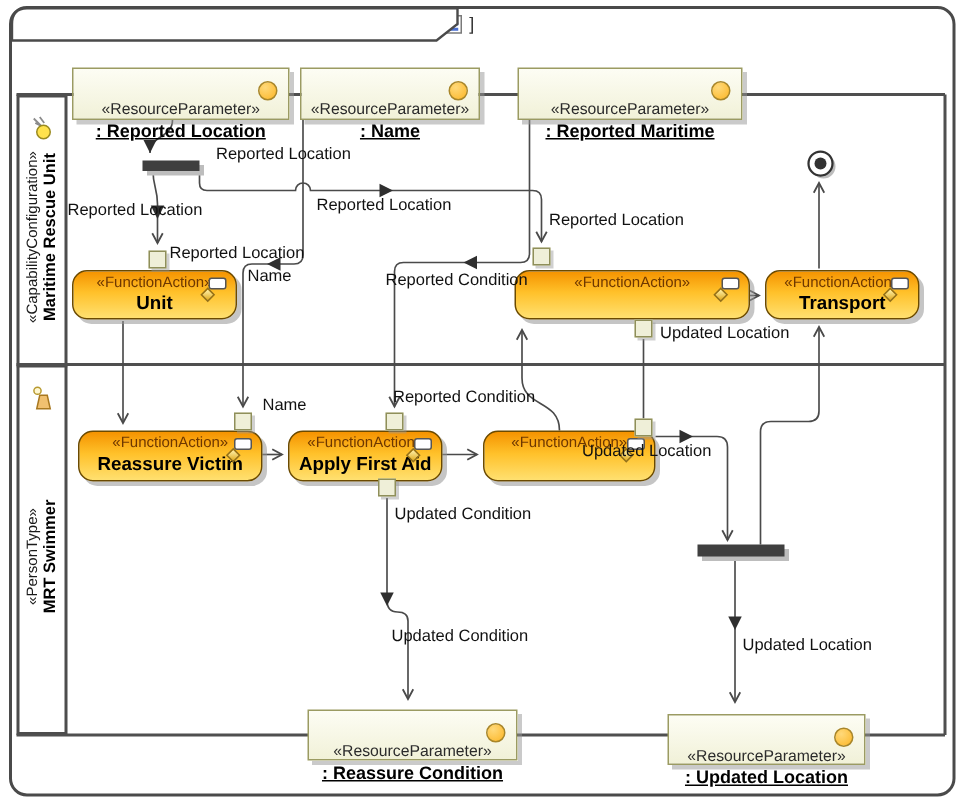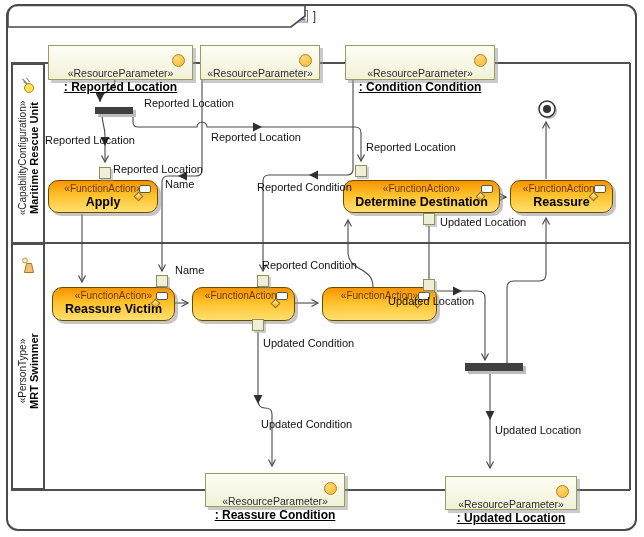--- a/index.html
+++ b/index.html
@@ -144,68 +144,69 @@
     </div>
   </div>
 
   <div class="param" style="left:48px;top:45px;width:145px;">
     <div class="pstereo">«ResourceParameter»</div>
     <div class="pname">: Reported Location</div>
     <div class="badge"></div>
   </div>
   <div class="param" style="left:200px;top:45px;width:120px;">
     <div class="pstereo">«ResourceParameter»</div>
+    <div class="pname">: Name</div>
     <div class="badge"></div>
   </div>
   <div class="param" style="left:345px;top:45px;width:150px;">
     <div class="pstereo">«ResourceParameter»</div>
-    <div class="pname">: Condition Condition</div>
+    <div class="pname">: Reported Maritime</div>
     <div class="badge"></div>
   </div>
 
   <div class="param" style="left:205px;top:473px;width:140px;height:34px;">
     <div class="pstereo">«ResourceParameter»</div>
     <div class="pname">: Reassure Condition</div>
     <div class="badge"></div>
   </div>
   <div class="param" style="left:445px;top:476px;width:132px;height:34px;">
     <div class="pstereo">«ResourceParameter»</div>
     <div class="pname">: Updated Location</div>
     <div class="badge"></div>
   </div>
 
   <div class="action" style="left:48px;top:180px;width:110px;">
     <div class="dec-rect"></div>
     <div class="dec-icon"></div>
     <div class="astereo">«FunctionAction»</div>
-    <div class="aname">Apply</div>
+    <div class="aname">Unit</div>
   </div>
   <div class="action" style="left:343px;top:180px;width:157px;">
     <div class="dec-rect"></div>
     <div class="dec-icon"></div>
     <div class="astereo">«FunctionAction»</div>
-    <div class="aname">Determine Destination</div>
   </div>
   <div class="action" style="left:510px;top:180px;width:103px;">
     <div class="dec-rect"></div>
     <div class="dec-icon"></div>
     <div class="astereo">«FunctionAction»</div>
-    <div class="aname">Reassure</div>
+    <div class="aname">Transport</div>
   </div>
 
   <div class="action" style="left:52px;top:287px;width:123px;height:34px;">
     <div class="dec-rect"></div>
     <div class="dec-icon"></div>
     <div class="astereo">«FunctionAction»</div>
     <div class="aname">Reassure Victim</div>
   </div>
   <div class="action" style="left:192px;top:287px;width:103px;height:34px;">
     <div class="dec-rect"></div>
     <div class="dec-icon"></div>
     <div class="astereo">«FunctionAction»</div>
+    <div class="aname">Apply First Aid</div>
   </div>
   <div class="action" style="left:322px;top:287px;width:115px;height:34px;">
     <div class="dec-rect"></div>
     <div class="dec-icon"></div>
     <div class="astereo">«FunctionAction»</div>
   </div>
 
   <div class="pin" style="left:99px;top:167px;"></div>
   <div class="pin" style="left:355px;top:165px;"></div>
   <div class="pin" style="left:423px;top:213px;"></div>

